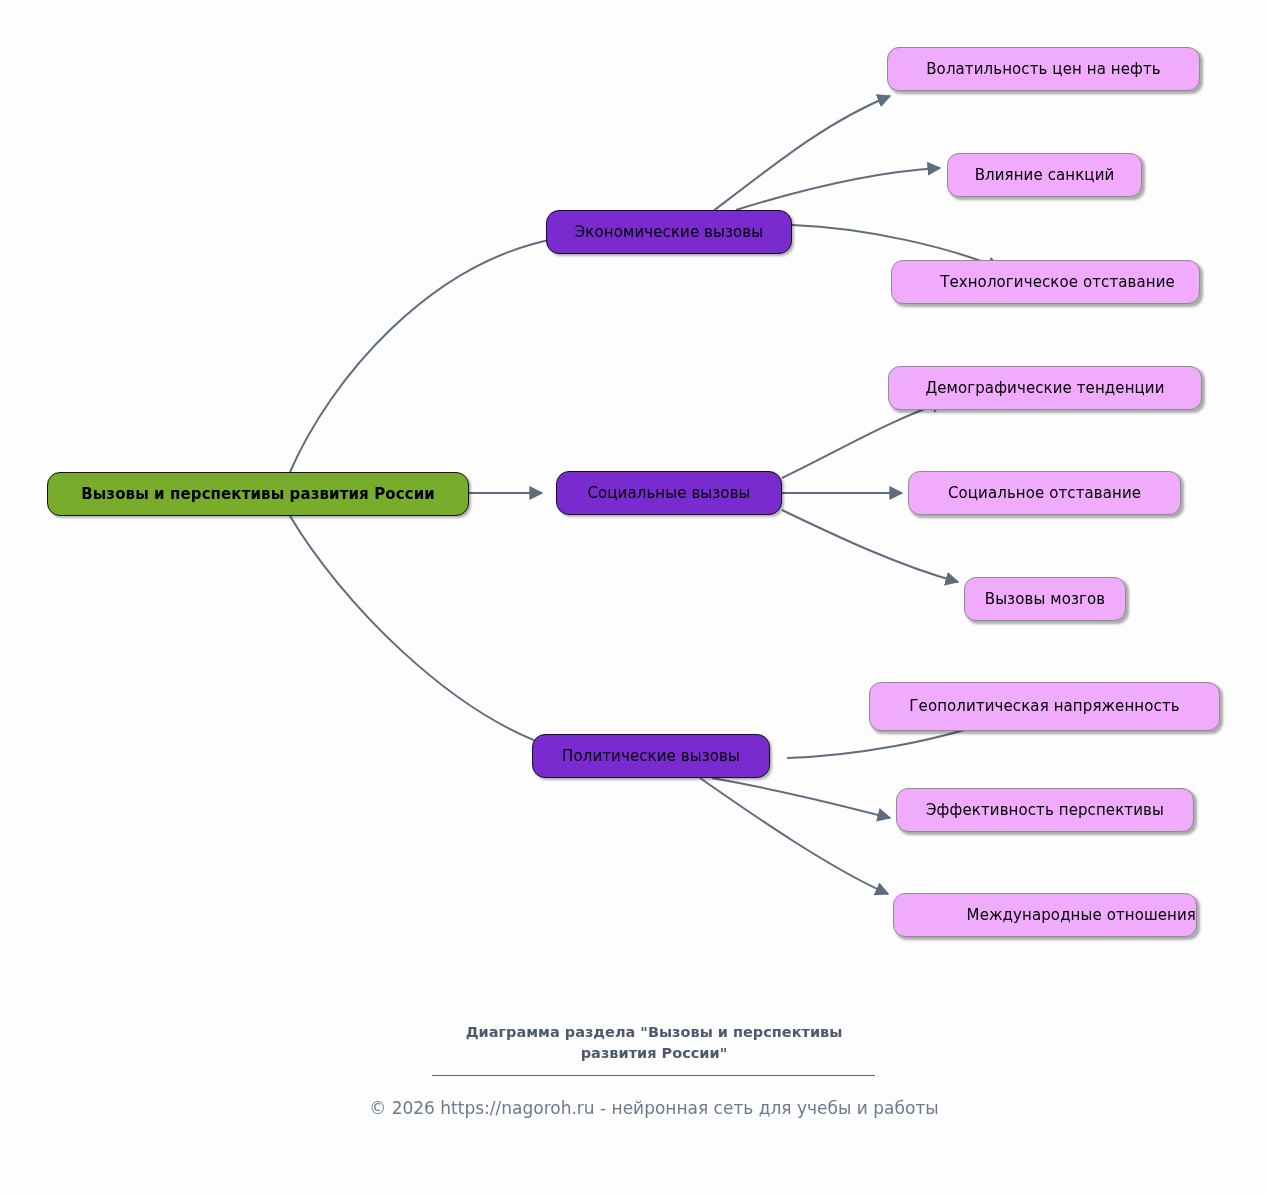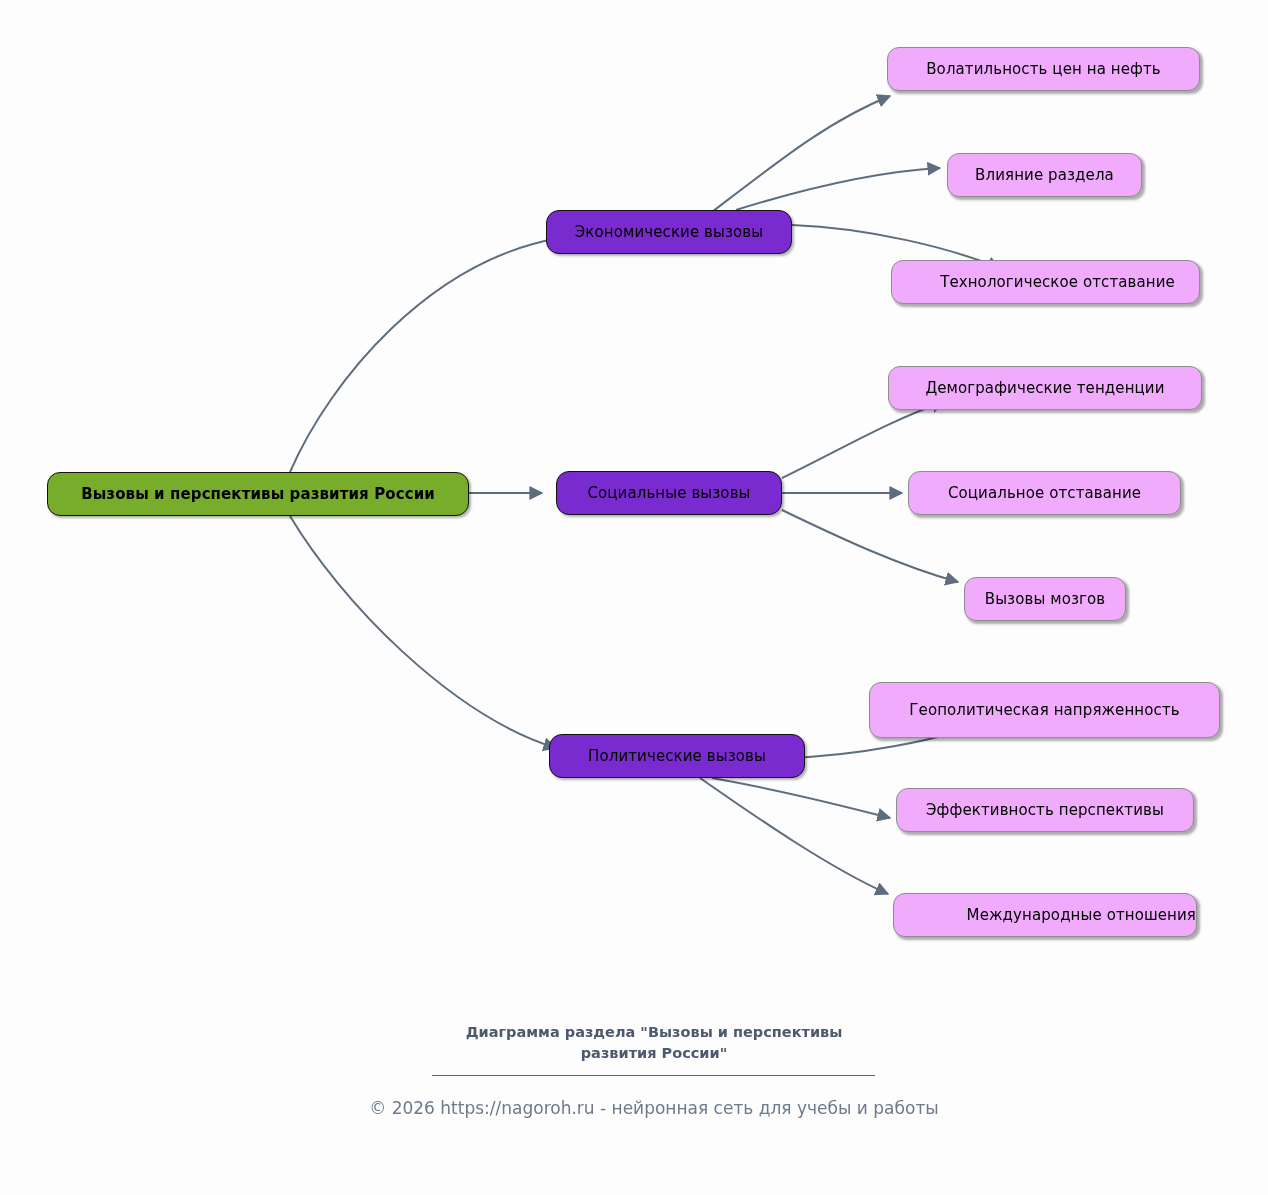--- a/index.html
+++ b/index.html
@@ -138,21 +138,21 @@
 
   <div class="node node-branch" style="left:546px; top:210px; width:246px; height:44px;">
     <span>Экономические вызовы</span>
   </div>
 
   <div class="node node-leaf" style="left:887px; top:47px; width:313px; height:44px;">
     <span>Волатильность цен на нефть</span>
   </div>
 
   <div class="node node-leaf" style="left:947px; top:153px; width:195px; height:44px;">
-    <span>Влияние раздела</span>
+    <span>Влияние санкций</span>
   </div>
 
   <div class="node node-leaf" style="left:891px; top:260px; width:309px; height:44px;padding-left:24px;">
     <span>Технологическое отставание</span>
   </div>
 
   <div class="node node-branch" style="left:556px; top:471px; width:226px; height:44px;">
     <span>Социальные вызовы</span>
   </div>
 
@@ -161,25 +161,25 @@
   </div>
 
   <div class="node node-leaf" style="left:908px; top:471px; width:273px; height:44px;">
     <span>Социальное отставание</span>
   </div>
 
   <div class="node node-leaf" style="left:964px; top:577px; width:162px; height:44px;">
     <span>Вызовы мозгов</span>
   </div>
 
-  <div class="node node-branch" style="left:549px; top:734px; width:256px; height:44px;">
+  <div class="node node-branch" style="left:532px; top:734px; width:238px; height:44px;">
     <span>Политические вызовы</span>
   </div>
 
-  <div class="node node-leaf" style="left:869px; top:682px; width:351px; height:56px;">
+  <div class="node node-leaf" style="left:869px; top:682px; width:351px; height:49px;">
     <span>Геополитическая напряженность</span>
   </div>
 
   <div class="node node-leaf" style="left:896px; top:788px; width:298px; height:44px;">
     <span>Эффективность перспективы</span>
   </div>
 
   <div class="node node-leaf" style="left:893px; top:893px; width:304px; height:44px;justify-content:flex-end;">
     <span>Международные отношения</span>
   </div>

